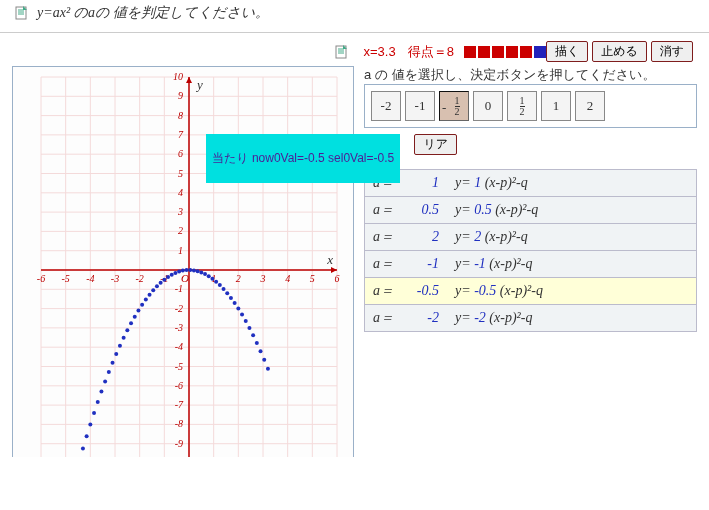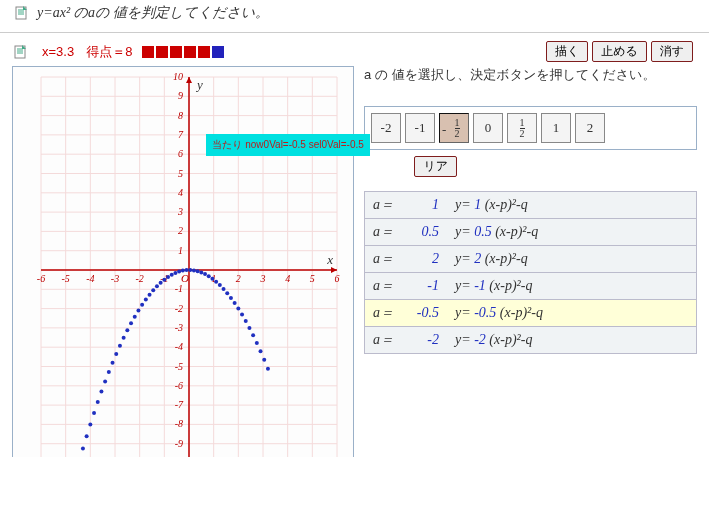--- a/index.html
+++ b/index.html
@@ -31,21 +31,21 @@
     font-size: 14px;
     font-style: italic;
   }
   .main-area {
     position: relative;
     padding: 6px 12px;
   }
   .status-row {
     display: flex;
     align-items: center;
-    justify-content: space-between;
+    justify-content: flex-end;
     padding: 2px 4px 2px 2px;
   }
   .status-left {
     display: flex;
     align-items: center;
   }
   .status-text {
     color: #c00;
     font-size: 13px;
     margin-left: 6px;
@@ -86,21 +86,21 @@
     position: relative;
     overflow: hidden;
   }
   .right-panel {
     flex: 1;
     margin-left: 10px;
     position: relative;
   }
   .instruction {
     font-size: 13px;
-    margin-bottom: 22px;
+    margin-bottom: 0;
   }
   .choice-box {
     border: 1px solid #9ab0c8;
     padding: 6px;
     display: flex;
     gap: 4px;
   }
   .choice-btn {
     width: 28px;
     height: 28px;
@@ -122,23 +122,23 @@
     display: inline-block;
     text-align: center;
     font-size: 10px;
     line-height: 1;
   }
   .frac .top { border-bottom: 1px solid #333; display: block; }
   .frac .bot { display: block; }
   .tooltip {
     position: absolute;
     background: #00e0e0;
-    color: #b91c1c;
-    font-size: 10px;
-    padding: 4px 6px;
+    color: #4c1d95;
+    font-size: 12px;
+    padding: 16px 6px;
     white-space: nowrap;
     z-index: 10;
   }
   .clear-btn-row {
     margin-top: 6px;
     text-align: right;
   }
   .result-list {
     margin-top: 14px;
   }

